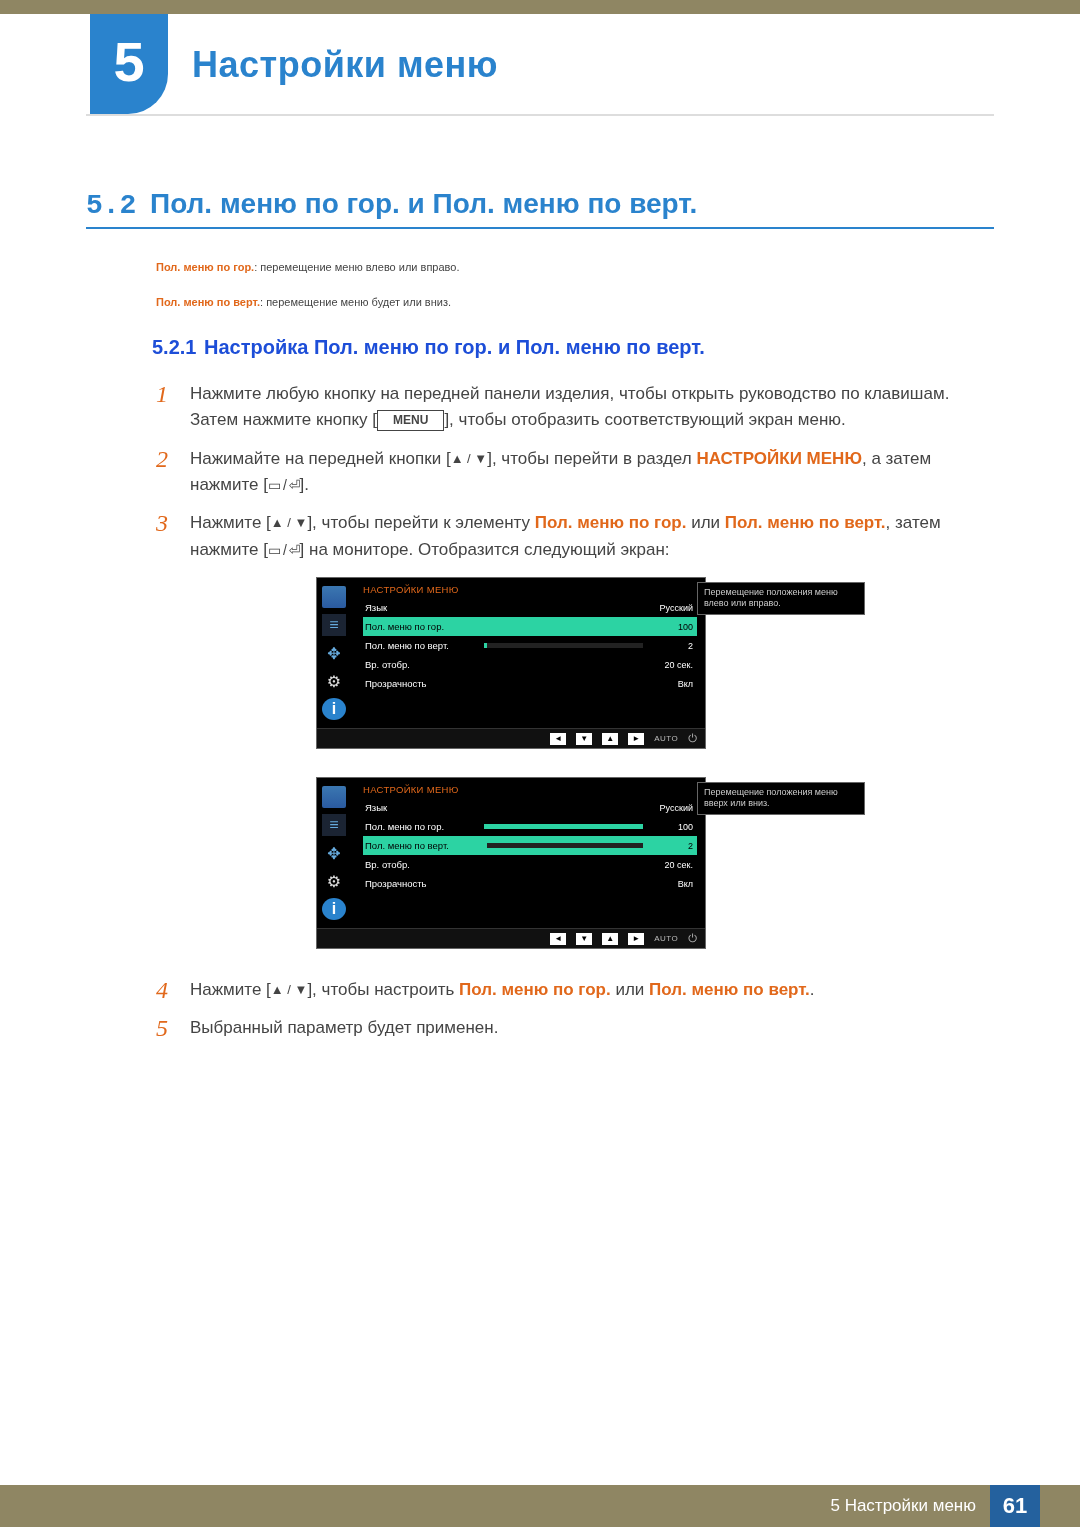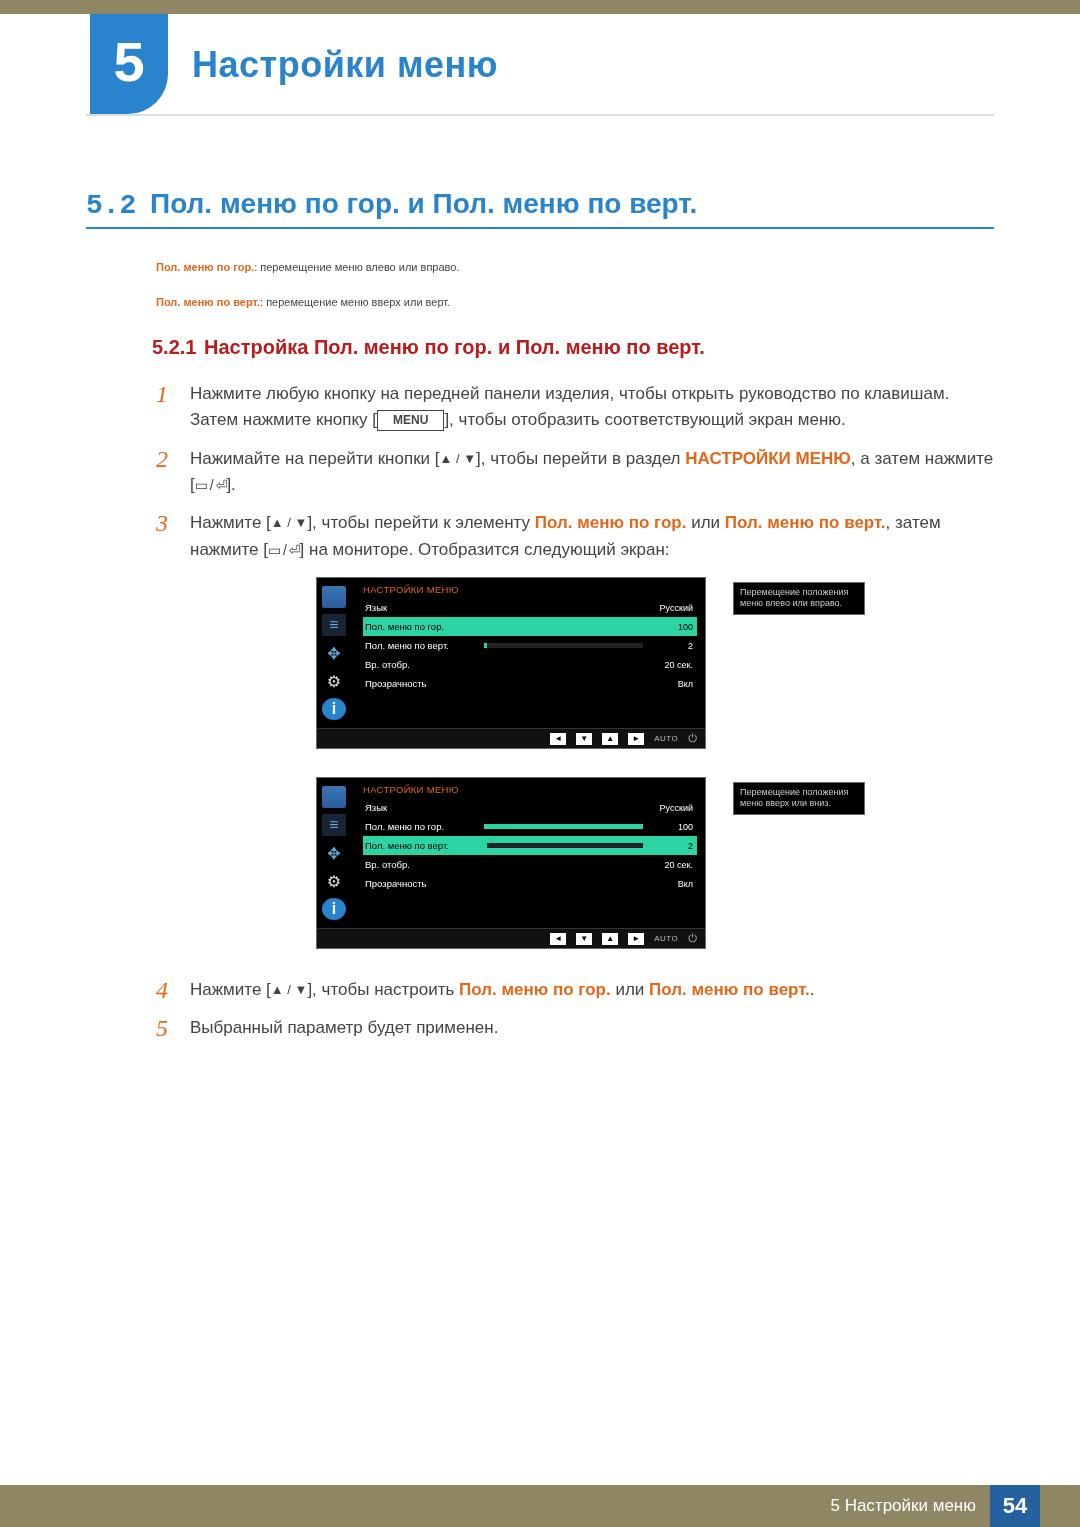--- a/index.html
+++ b/index.html
@@ -8,21 +8,21 @@
   .chapter-badge { width: 78px; height: 106px; background: #2a83cd; border-bottom-right-radius: 40px; color: #fff; font-size: 56px; font-weight: 700; display:flex; align-items:center; justify-content:center; margin-left: 90px; }
   .chapter-title { font-size: 36px; color: #2a83cd; font-weight: 700; margin-left: 24px; margin-top: 36px; letter-spacing: .5px; }
   .top-band { position:absolute; top:0; left:0; right:0; height:14px; background:#8f8663; }
   .hr-under-header { border-bottom: 2px solid #ddd; margin: 0 86px 0 86px; }
   .content { padding: 0 86px 0 86px; }
   h2.section { color: #2a83cd; font-size: 28px; font-weight: 700; margin-top: 72px; margin-bottom: 6px; }
   h2.section .num { display:inline-block; width:64px;font-family:Liberation Mono, monospace; }
   .hr-blue { border-bottom: 2px solid #2a83cd; margin-bottom: 30px; }
   .body-text { margin-left: 70px; font-size: 11px; color:#444; margin-bottom: 18px; line-height: 1.5; }
   .orange { color: #e1681b; font-weight: 700; }
-  h3.subsection { color: #b91c1c; font-size: 20px; font-weight: 700; margin-left: 66px; margin-top: 26px; margin-bottom: 22px; }
+  h3.subsection { color: #1d4ed8; font-size: 20px; font-weight: 700; margin-left: 66px; margin-top: 26px; margin-bottom: 22px; }
   h3.subsection .num { display:inline-block; width: 52px; }
   ol.steps { list-style:none; margin-left: 70px; }
   ol.steps > li { display:flex; align-items:flex-start; margin-bottom: 12px; }
   ol.steps .step-num { color:#e1681b; font-size: 24px; font-style: italic; font-family: 'Times New Roman', serif; width: 34px; flex-shrink:0; line-height:1.1; }
   ol.steps .step-text { font-size: 17px; color:#444; line-height:1.55; }
   .kbd { display:inline-block; border: 1px solid #444; padding: 0 15px; font-size: 12px; font-weight:700; vertical-align: 1px; }
   .triangles { font-size: 13px; vertical-align: 1px; }
   .box-icon { font-size: 14px; vertical-align: 0px; letter-spacing: -1px;}
   .osd-wrap { margin-left: 230px; margin-top: 14px; margin-bottom: 22px; }
   .osd { width: 390px; background: #000; color:#fff; border: 1px solid #666; font-size: 9.5px; position:relative; margin-bottom: 28px; }
@@ -35,21 +35,21 @@
   .ico-info { background:#2a83cd; border-radius:50%; width:18px;height:18px; font-size:12px; font-weight:700;}
   .osd-main { margin-left: 38px; padding: 6px 8px 8px 8px; min-height: 150px; }
   .osd-title { color: #e1681b; font-size: 9.5px; margin-bottom: 3px; letter-spacing:.3px; }
   .osd-row { display:flex; align-items:center; height: 19px; }
   .osd-row.sel { background: #2cd3a3; color:#000; }
   .osd-row .lbl { width: 115px; padding-left: 2px; }
   .osd-row .bar { flex: 1; height: 5px; background: #222; position:relative; margin: 0 6px; }
   .osd-row .bar .fill { position:absolute; left:0; top:0; height:100%; background:#2cd3a3; }
   .osd-row .bar.nobg {background:transparent;}
   .osd-row .val { width: 48px; text-align: right; padding-right: 4px; font-size:9px; }
-  .osd-tip { position:absolute; right: -160px; top: 4px; width: 132px; border:1px solid #666; background:#000; padding: 4px 6px; font-size: 9px; line-height:1.25; color:#ccc; }
+  .osd-tip { position:absolute; right: -160px; top: 4px; width: 168px; border:1px solid #666; background:#000; padding: 4px 6px; font-size: 9px; line-height:1.25; color:#ccc; }
   .osd-nav { background:#111; display:flex; gap:10px; justify-content:flex-end; padding: 3px 8px; border-top:1px solid #333; font-size:9px; align-items:center;}
   .osd-nav .btn { width:16px; height:12px; background:#fff; color:#000; display:flex;align-items:center;justify-content:center; font-size:8px;}
   .osd-nav .txt { color:#bbb; font-size:8px; letter-spacing:.5px;}
   .osd-nav .pwr { color:#bbb; font-size:11px;}
   .footer { position:absolute; bottom:0; left:0; right:0; height: 42px; background:#8f8663; display:flex; align-items:center; justify-content:flex-end; padding-right: 0; padding-left: 16px; }
   .footer-label { color:#fff; font-size: 17px; margin-right: 14px; }
   .footer-page { background:#24619e; color:#fff; width: 50px; height:42px; display:flex; align-items:center; justify-content:center; font-size: 22px; font-weight:700; margin-right: 40px;}
 </style>
 </head>
 <body>
@@ -66,38 +66,38 @@
 
   <h2 class="section">
     <span class="num">5.2</span><span>Пол. меню по гор. и Пол. меню по верт.</span>
   </h2>
   <div class="hr-blue"></div>
 
   <p class="body-text">
     <span class="orange">Пол. меню по гор.</span><span>: перемещение меню влево или вправо.</span>
   </p>
   <p class="body-text">
-    <span class="orange">Пол. меню по верт.</span><span>: перемещение меню вверх или верт.</span>
+    <span class="orange">Пол. меню по верт.</span><span>: перемещение меню будет или вниз.</span>
   </p>
 
   <h3 class="subsection">
     <span class="num">5.2.1</span><span>Настройка Пол. меню по гор. и Пол. меню по верт.</span>
   </h3>
 
   <ol class="steps">
     <li>
       <span class="step-num">1</span>
       <span class="step-text">
         <span>Нажмите любую кнопку на передней панели изделия, чтобы открыть руководство по клавишам. Затем нажмите кнопку [</span><span class="kbd">MENU</span><span>], чтобы отобразить соответствующий экран меню.</span>
       </span>
     </li>
     <li>
       <span class="step-num">2</span>
       <span class="step-text">
-        <span>Нажимайте на перейти кнопки [</span><span class="triangles">▲ / ▼</span><span>], чтобы перейти в раздел </span><span class="orange">НАСТРОЙКИ МЕНЮ</span><span>, а затем нажмите [</span><span class="box-icon">▭ / ⏎</span><span>].</span>
+        <span>Нажимайте на передней кнопки [</span><span class="triangles">▲ / ▼</span><span>], чтобы перейти в раздел </span><span class="orange">НАСТРОЙКИ МЕНЮ</span><span>, а затем нажмите [</span><span class="box-icon">▭ / ⏎</span><span>].</span>
       </span>
     </li>
     <li>
       <span class="step-num">3</span>
       <span class="step-text">
         <span>Нажмите [</span><span class="triangles">▲ / ▼</span><span>], чтобы перейти к элементу </span><span class="orange">Пол. меню по гор.</span><span> или </span><span class="orange">Пол. меню по верт.</span><span>, затем нажмите [</span><span class="box-icon">▭ / ⏎</span><span>] на мониторе. Отобразится следующий экран:</span>
       </span>
     </li>
   </ol>
 
@@ -219,14 +219,14 @@
     <li>
       <span class="step-num">5</span>
       <span class="step-text">Выбранный параметр будет применен.</span>
     </li>
   </ol>
 
 </div>
 
 <div class="footer">
   <span class="footer-label">5 Настройки меню</span>
-  <span class="footer-page">54</span>
+  <span class="footer-page">61</span>
 </div>
 
 </body></html>

